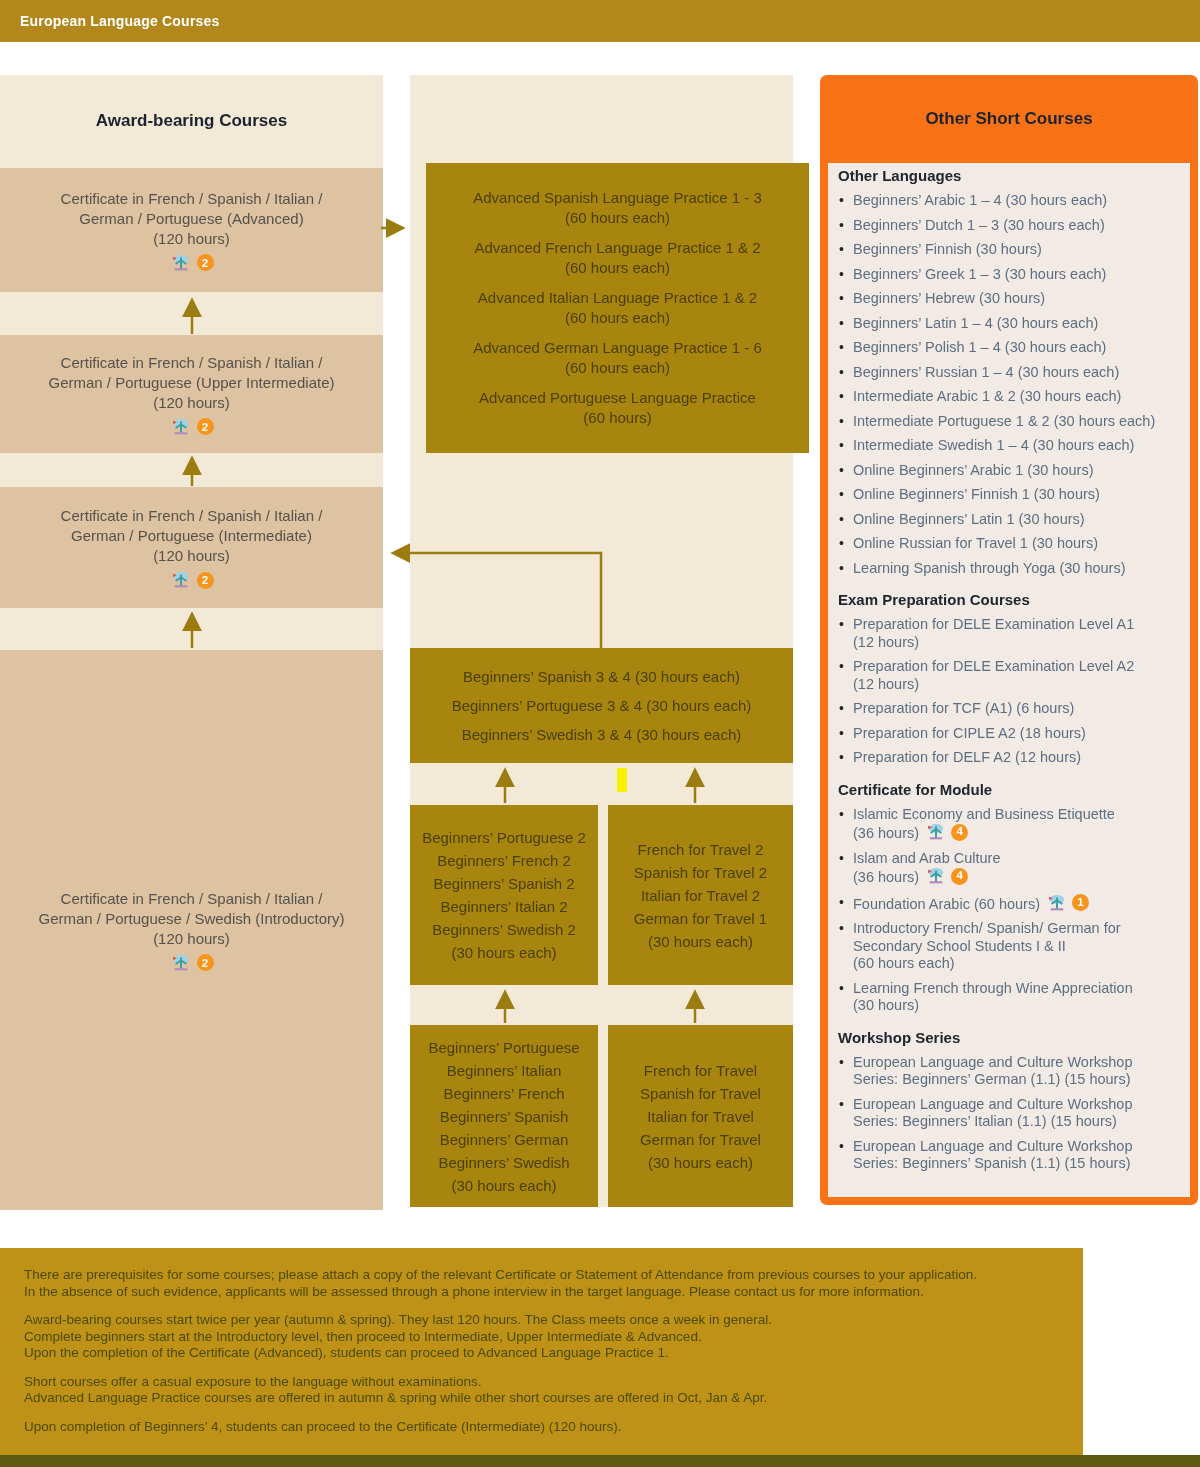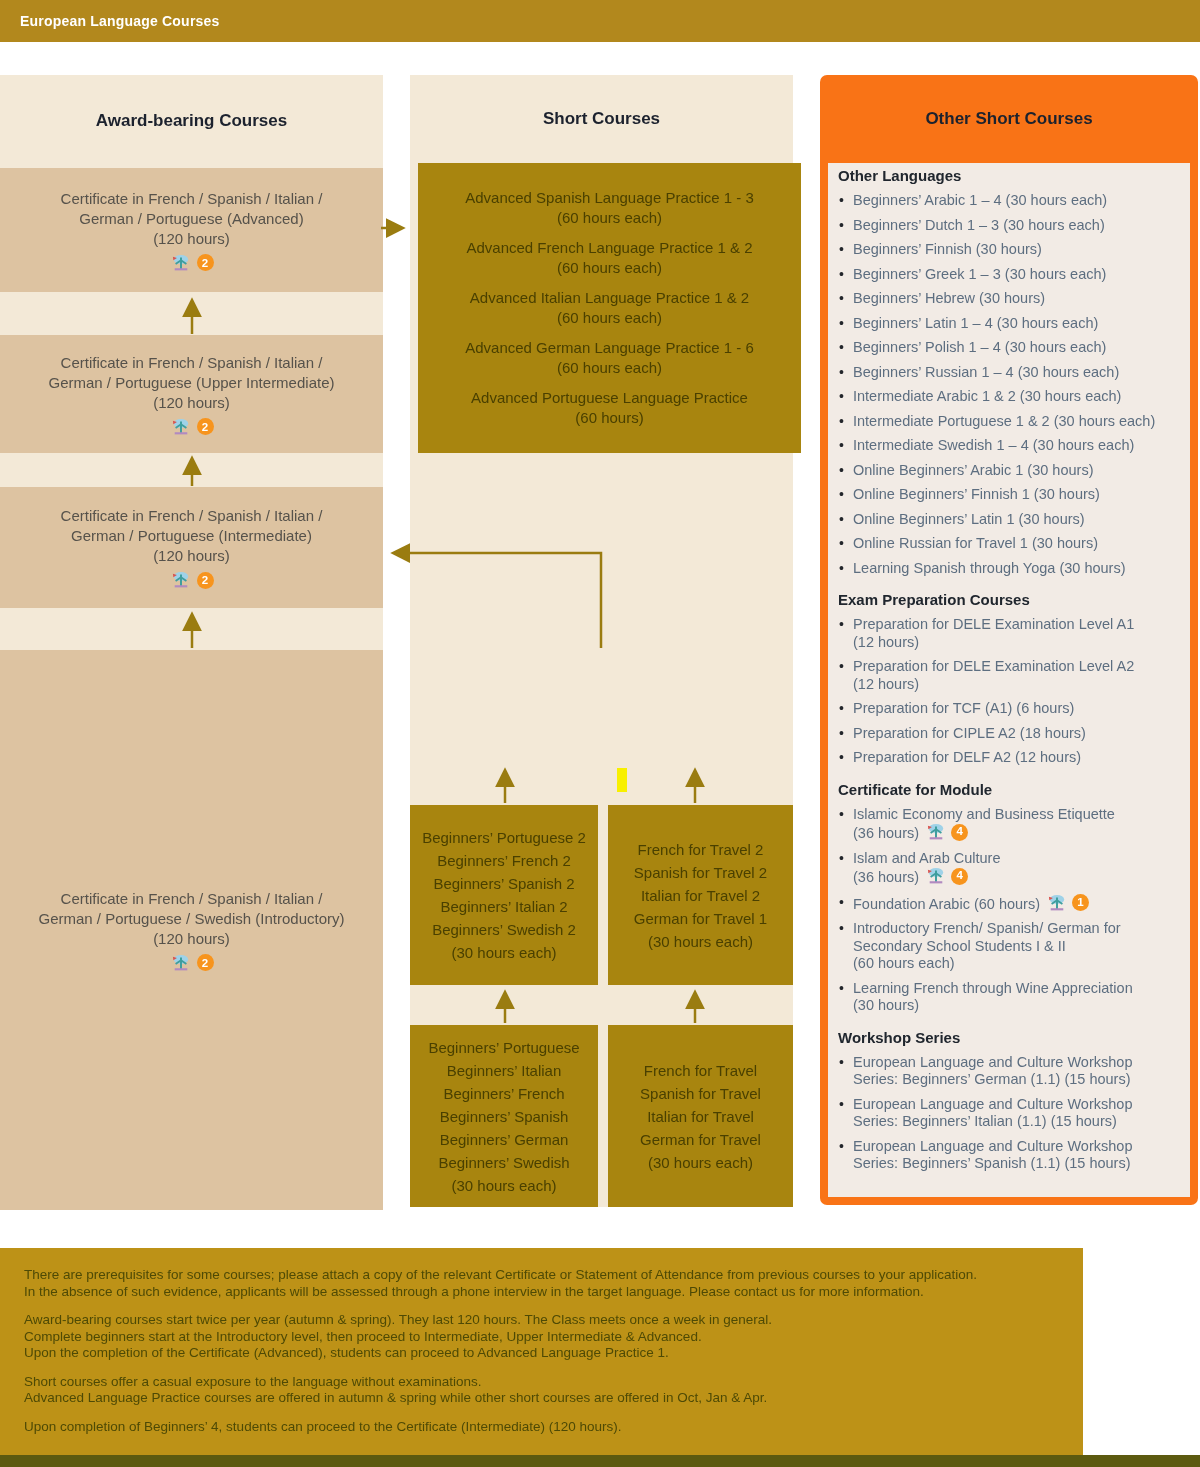--- a/index.html
+++ b/index.html
@@ -35,21 +35,21 @@
   .abox3{top:412px;height:121px;}
   .abox4{top:575px;height:560px;}
   .iconrow{margin-top:5px;display:flex;align-items:center;gap:5px;}
   
   .col-short{position:absolute;left:410px;top:75px;width:383px;height:1132px;background:#f3e9d7;}
   .col-short .m-header{position:absolute;top:0;left:0;width:383px;height:88px;}
   .gbox{
     position:absolute;background:#a8850f;color:#4a4000;font-size:15px;text-align:center;
     display:flex;flex-direction:column;align-items:center;justify-content:center;
   }
-  .m-adv{top:88px;left:8px;width:383px;height:290px;}
+  .m-adv{top:88px;left:16px;width:383px;height:290px;}
   .m-adv .entry{margin:5px 0;}
   .m-adv .gname,.m-adv .ghours{line-height:20px;white-space:pre-line;}
   .m-b34{top:573px;left:0;width:383px;height:115px;}
   .m-b34 .gline{line-height:21px;margin:4px 0;}
   .m-p1l{top:730px;left:0;width:188px;height:180px;}
   .m-p1r{top:730px;left:198px;width:185px;height:180px;justify-content:center;}
   .m-p2l{top:950px;left:0;width:188px;height:182px;}
   .m-p2r{top:950px;left:198px;width:185px;height:182px;}
   .m-p1l .gline,.m-p1r .gline,.m-p2l .gline,.m-p2r .gline{line-height:21px;margin:1px 0;}
   .gline{white-space:pre-line;}
@@ -154,21 +154,20 @@
       <div class="iconrow">
         <svg class="ii" viewBox="0 0 24 20">
             <use href="#inst"></use>
           </svg>
         <span class="badge">2</span>
       </div>
     </div>
   </div>
 
   <div class="col-short">
-    <div class="col-header m-header">Short Courses</div>
 
     <div class="gbox m-adv">
 
         <div class="entry">
           <div class="gname">Advanced Spanish Language Practice 1 - 3</div>
           <div class="ghours">(60 hours each)</div>
         </div>
 
         <div class="entry">
           <div class="gname">Advanced French Language Practice 1 &amp; 2</div>
@@ -184,20 +183,26 @@
           <div class="gname">Advanced German Language Practice 1 - 6</div>
           <div class="ghours">(60 hours each)</div>
         </div>
 
         <div class="entry">
           <div class="gname">Advanced Portuguese Language Practice</div>
           <div class="ghours">(60 hours)</div>
         </div>
       </div>
 
+    <div class="gbox m-b34">
+
+    <div class="gline">Beginners’ Spanish 3 &amp; 4 (30 hours each)</div>
+        <div class="gline">Beginners’ Portuguese 3 &amp; 4 (30 hours each)</div>
+        <div class="gline">Beginners’ Swedish 3 &amp; 4 (30 hours each)</div>
+      </div>
 
     <div class="gbox m-p1l">
 
     <div class="gline">Beginners’ Portuguese 2</div>
         <div class="gline">Beginners’ French 2</div>
         <div class="gline">Beginners’ Spanish 2</div>
         <div class="gline">Beginners’ Italian 2</div>
         <div class="gline">Beginners’ Swedish 2</div>
         <div class="gline">(30 hours each)</div>
       </div>

